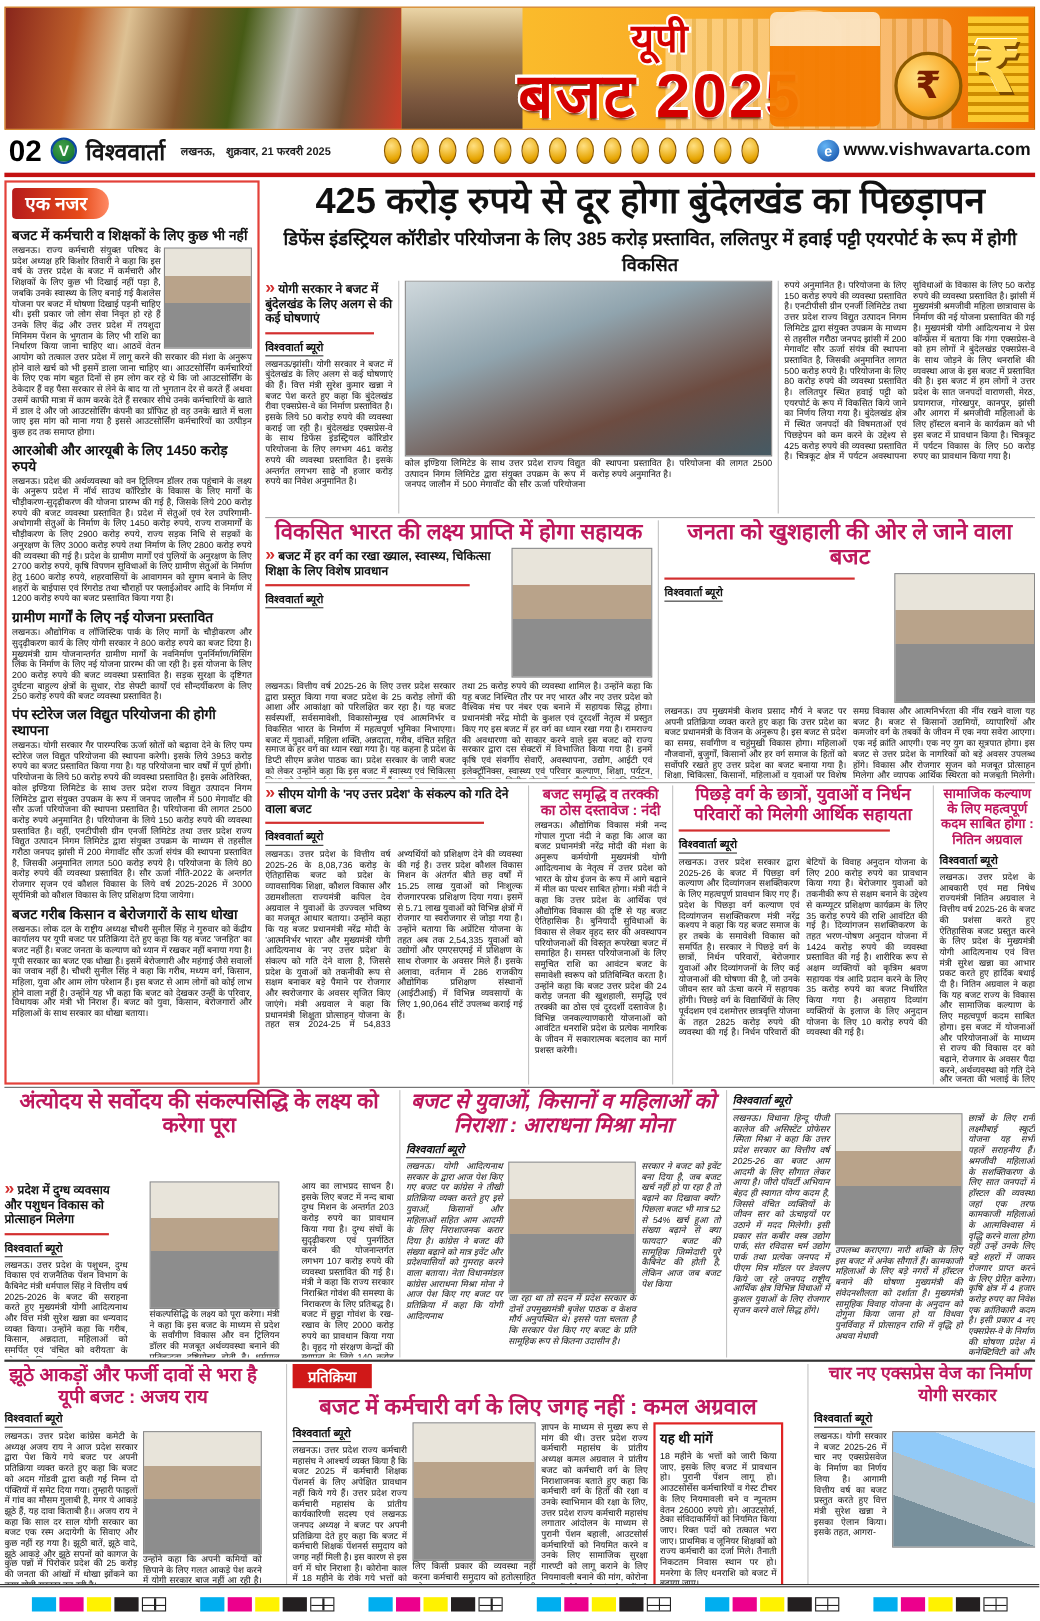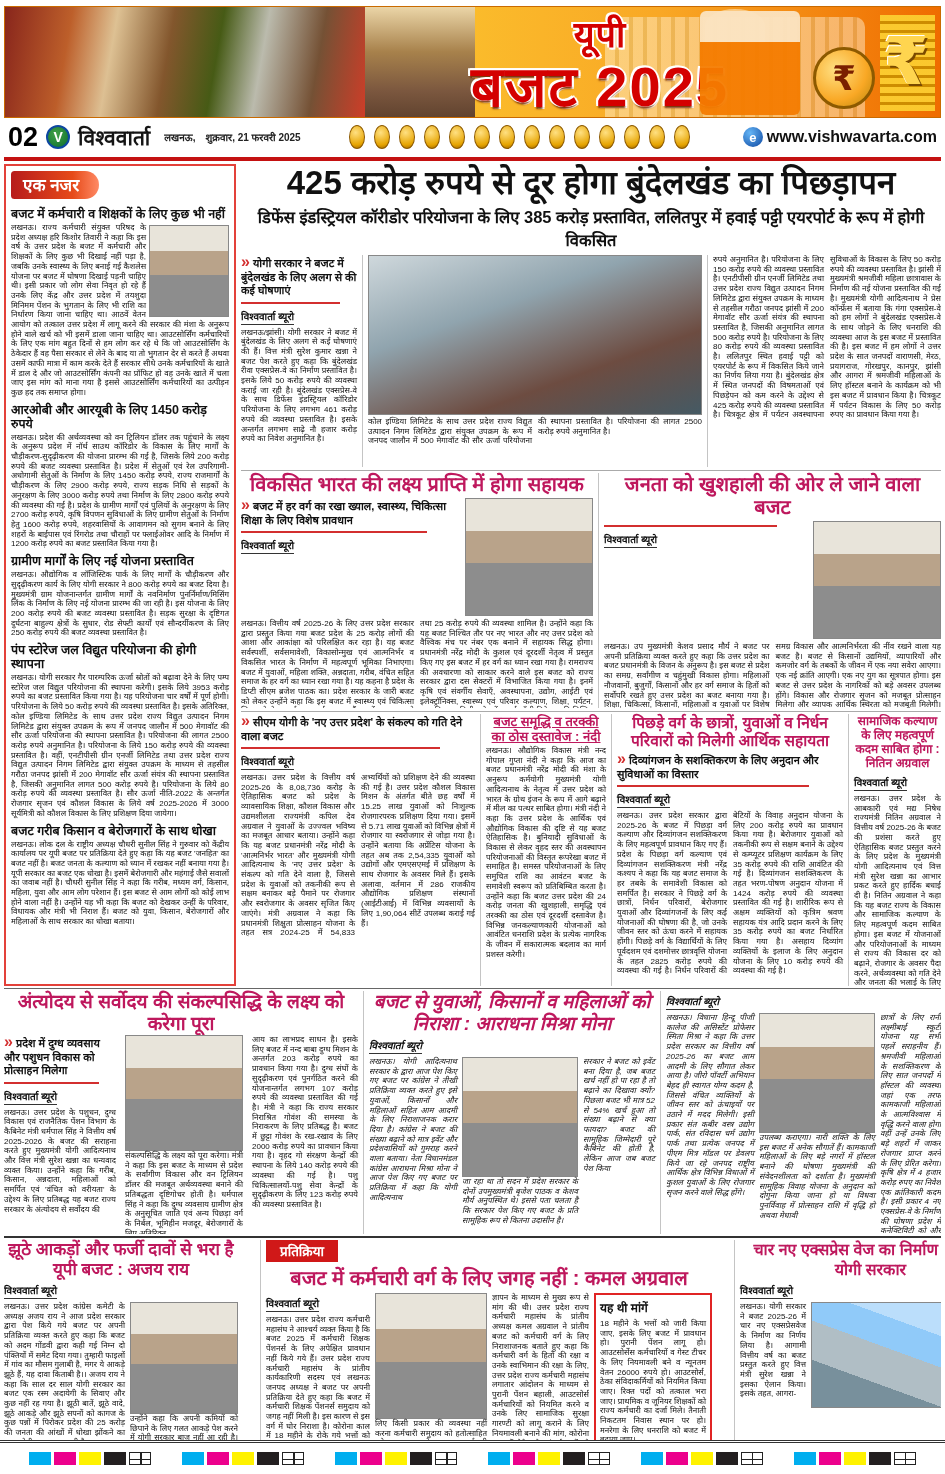--- a/index.html
+++ b/index.html
@@ -88,28 +88,28 @@
           border-top:1px solid #aaa; margin-top:3px; padding-top:2px; }
   .row2 > article + article { border-left:1px solid #c4c4c4; padding-left:5px; }
   .row2 h2 { font-size:20px; line-height:23px; }
   .meta { display:grid; grid-template-columns:1fr 128px; gap:5px; margin:2px 0 3px 0; }
   .meta .photo, .meta .portrait { width:128px; height:118px; }
 
   .row3 { display:grid; grid-template-columns:234px 126px 232px 1fr; gap:5px; height:292px; overflow:hidden;
           border-top:1px solid #aaa; margin-top:3px; padding-top:2px; }
   .row3 > article + article { border-left:1px solid #c4c4c4; padding-left:5px; }
   .row3 h3 { font-size:15.5px; line-height:18px; margin-bottom:2px; }
-  .row3 h3.mid { font-size:13px; line-height:15px;text-decoration:underline; }
+  .row3 h3.mid { font-size:13px; line-height:15px; }
   .row3 h3.narrow { font-size:12px; line-height:14px; }
 
   .row4 { margin:2px 4px 0 4px; border-top:1px solid #666; padding-top:2px; height:246px; overflow:hidden;
           display:grid; grid-template-columns:354px 292px 1fr; gap:5px; }
   .row4 > article + article { border-left:1px solid #c4c4c4; padding-left:5px;font-style:italic; }
   .row4 h2 { font-size:19px; line-height:22px; }
-  .grid3 { display:grid; grid-template-columns:112px 118px 1fr; gap:9px; }
+  .grid3 { display:grid; grid-template-columns:112px 118px 1fr; gap:20px;margin-top:39px; }
   .grid3 .portrait { width:100%; height:116px; }
   .grid3s { display:grid; grid-template-columns:88px 116px 1fr; gap:5px; }
   .grid3s .portrait { width:100%; height:120px; }
 
   .row5 { margin:2px 4px 0 4px; border-top:2px solid #333; padding-top:2px; height:204px; overflow:hidden;
           display:grid; grid-template-columns:234px 452px 1fr; gap:22px; }
   .row5 > section + section { border-left:1px solid #c4c4c4; padding-left:5px; }
   .row5 h3 { font-size:17px; line-height:20px; }
   .ajay-grid { display:grid; grid-template-columns:1fr 108px; gap:5px; }
   .ajay-grid .portrait { width:100%; height:112px; }
@@ -259,21 +259,20 @@
         <div class="pullrule"></div>
         <span class="byline">विश्ववार्ता ब्यूरो</span>
         <div class="sm cols2">लखनऊ। उत्तर प्रदेश के वित्तीय वर्ष 2025-26 के 8,08,736 करोड़ के ऐतिहासिक बजट को प्रदेश के व्यावसायिक शिक्षा, कौशल विकास और उद्यमशीलता राज्यमंत्री कपिल देव अग्रवाल ने युवाओं के उज्ज्वल भविष्य का मजबूत आधार बताया। उन्होंने कहा कि यह बजट प्रधानमंत्री नरेंद्र मोदी के 'आत्मनिर्भर भारत' और मुख्यमंत्री योगी आदित्यनाथ के 'नए उत्तर प्रदेश' के संकल्प को गति देने वाला है, जिससे प्रदेश के युवाओं को तकनीकी रूप से सक्षम बनाकर बड़े पैमाने पर रोजगार और स्वरोजगार के अवसर सृजित किए जाएंगे। मंत्री अग्रवाल ने कहा कि प्रधानमंत्री शिक्षुता प्रोत्साहन योजना के तहत सत्र 2024-25 में 54,833 अभ्यर्थियों को प्रशिक्षण देने की व्यवस्था की गई है। उत्तर प्रदेश कौशल विकास मिशन के अंतर्गत बीते छह वर्षों में 15.25 लाख युवाओं को निःशुल्क रोजगारपरक प्रशिक्षण दिया गया। इसमें से 5.71 लाख युवाओं को विभिन्न क्षेत्रों में रोजगार या स्वरोजगार से जोड़ा गया है। उन्होंने बताया कि अप्रेंटिस योजना के तहत अब तक 2,54,335 युवाओं को उद्योगों और एमएसएमई में प्रशिक्षण के साथ रोजगार के अवसर मिले हैं। इसके अलावा, वर्तमान में 286 राजकीय औद्योगिक प्रशिक्षण संस्थानों (आईटीआई) में विभिन्न व्यवसायों के लिए 1,90,064 सीटें उपलब्ध कराई गई हैं।</div>
       </article>
       <article>
         <h3 class="art mid">बजट समृद्धि व तरक्की का ठोस दस्तावेज : नंदी</h3>
         <div class="sm">लखनऊ। औद्योगिक विकास मंत्री नन्द गोपाल गुप्ता नंदी ने कहा कि आज का बजट प्रधानमंत्री नरेंद्र मोदी की मंशा के अनुरूप कर्मयोगी मुख्यमंत्री योगी आदित्यनाथ के नेतृत्व में उत्तर प्रदेश को भारत के ग्रोथ इंजन के रूप में आगे बढ़ाने में मील का पत्थर साबित होगा। मंत्री नंदी ने कहा कि उत्तर प्रदेश के आर्थिक एवं औद्योगिक विकास की दृष्टि से यह बजट ऐतिहासिक है। बुनियादी सुविधाओं के विकास से लेकर वृहद स्तर की अवस्थापन परियोजनाओं की विस्तृत रूपरेखा बजट में समाहित है। समस्त परियोजनाओं के लिए समुचित राशि का आवंटन बजट के समावेशी स्वरूप को प्रतिबिम्बित करता है। उन्होंने कहा कि बजट उत्तर प्रदेश की 24 करोड़ जनता की खुशहाली, समृद्धि एवं तरक्की का ठोस एवं दूरदर्शी दस्तावेज है। विभिन्न जनकल्याणकारी योजनाओं को आवंटित धनराशि प्रदेश के प्रत्येक नागरिक के जीवन में सकारात्मक बदलाव का मार्ग प्रशस्त करेगी।</div>
       </article>
       <article>
         <h3 class="art">पिछड़े वर्ग के छात्रों, युवाओं व निर्धन परिवारों को मिलेगी आर्थिक सहायता</h3>
-        <div class="pull"><span class="qm">»</span><span>दिव्यांगजन के सशक्तिकरण के लिए अनुदान और सुविधाओं का विस्तार</span></div>
         <div class="pullrule"></div>
         <span class="byline">विश्ववार्ता ब्यूरो</span>
         <div class="sm cols2">लखनऊ। उत्तर प्रदेश सरकार द्वारा 2025-26 के बजट में पिछड़ा वर्ग कल्याण और दिव्यांगजन सशक्तिकरण के लिए महत्वपूर्ण प्रावधान किए गए हैं। प्रदेश के पिछड़ा वर्ग कल्याण एवं दिव्यांगजन सशक्तिकरण मंत्री नरेंद्र कश्यप ने कहा कि यह बजट समाज के हर तबके के समावेशी विकास को समर्पित है। सरकार ने पिछड़े वर्ग के छात्रों, निर्धन परिवारों, बेरोजगार युवाओं और दिव्यांगजनों के लिए कई योजनाओं की घोषणा की है, जो उनके जीवन स्तर को ऊंचा करने में सहायक होंगी। पिछड़े वर्ग के विद्यार्थियों के लिए पूर्वदशम एवं दशमोत्तर छात्रवृत्ति योजना के तहत 2825 करोड़ रुपये की व्यवस्था की गई है। निर्धन परिवारों की बेटियों के विवाह अनुदान योजना के लिए 200 करोड़ रुपये का प्रावधान किया गया है। बेरोजगार युवाओं को तकनीकी रूप से सक्षम बनाने के उद्देश्य से कम्प्यूटर प्रशिक्षण कार्यक्रम के लिए 35 करोड़ रुपये की राशि आवंटित की गई है। दिव्यांगजन सशक्तिकरण के तहत भरण-पोषण अनुदान योजना में 1424 करोड़ रुपये की व्यवस्था प्रस्तावित की गई है। शारीरिक रूप से अक्षम व्यक्तियों को कृत्रिम श्रवण सहायक यंत्र आदि प्रदान करने के लिए 35 करोड़ रुपये का बजट निर्धारित किया गया है। असहाय दिव्यांग व्यक्तियों के इलाज के लिए अनुदान योजना के लिए 10 करोड़ रुपये की व्यवस्था की गई है।</div>
       </article>
       <article>
         <h3 class="art narrow">सामाजिक कल्याण के लिए महत्वपूर्ण कदम साबित होगा : नितिन अग्रवाल</h3>
         <span class="byline">विश्ववार्ता ब्यूरो</span>
         <div class="sm">लखनऊ। उत्तर प्रदेश के आबकारी एवं मद्य निषेध राज्यमंत्री नितिन अग्रवाल ने वित्तीय वर्ष 2025-26 के बजट की प्रशंसा करते हुए ऐतिहासिक बजट प्रस्तुत करने के लिए प्रदेश के मुख्यमंत्री योगी आदित्यनाथ एवं वित्त मंत्री सुरेश खन्ना का आभार प्रकट करते हुए हार्दिक बधाई दी है। नितिन अग्रवाल ने कहा कि यह बजट राज्य के विकास और सामाजिक कल्याण के लिए महत्वपूर्ण कदम साबित होगा। इस बजट में योजनाओं और परियोजनाओं के माध्यम से राज्य की विकास दर को बढ़ाने, रोजगार के अवसर पैदा करने, अर्थव्यवस्था को गति देने और जनता की भलाई के लिए कई महत्वपूर्ण पहल की गई हैं। यह राज्य के समग्र प्रगति की दिशा में एक सकारात्मक कदम है। कहा कि वर्तमान वित्तीय वर्ष के बजट में कृषि, शिक्षा, स्वास्थ्य सहित सभी क्षेत्रों के लिए धन का पर्याप्त आवंटन किया गया है।</div>
       </article>
     </div>

